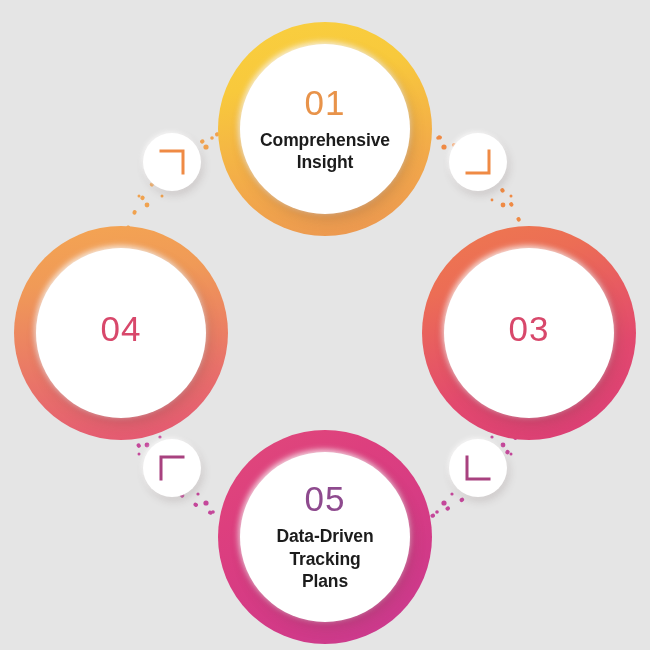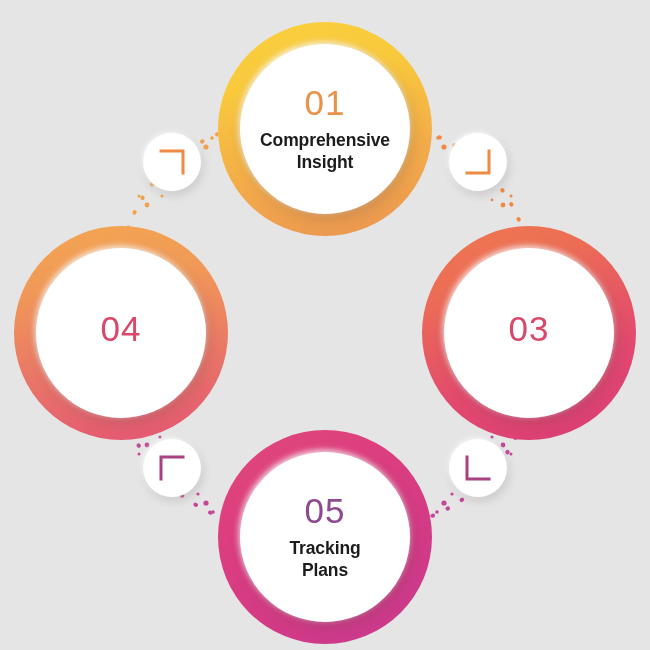--- a/index.html
+++ b/index.html
@@ -195,20 +195,21 @@
     <div class="disc">
       <div class="num" style="color: rgb(216, 72, 107);">03</div>
     </div>
   </div>
 
   <div class="step" id="step-3">
     <div class="ring"></div>
     <div class="disc">
       <div class="num" style="color: rgb(142, 74, 142);">05</div>
       <div class="label" style="color: rgb(28, 28, 28);">
+        <div>Data-Driven</div>
         <div>Tracking</div>
         <div>Plans</div>
       </div>
     </div>
   </div>
 
   <div class="step" id="step-4">
     <div class="ring"></div>
     <div class="disc">
       <div class="num" style="color: rgb(216, 72, 107);">04</div>

